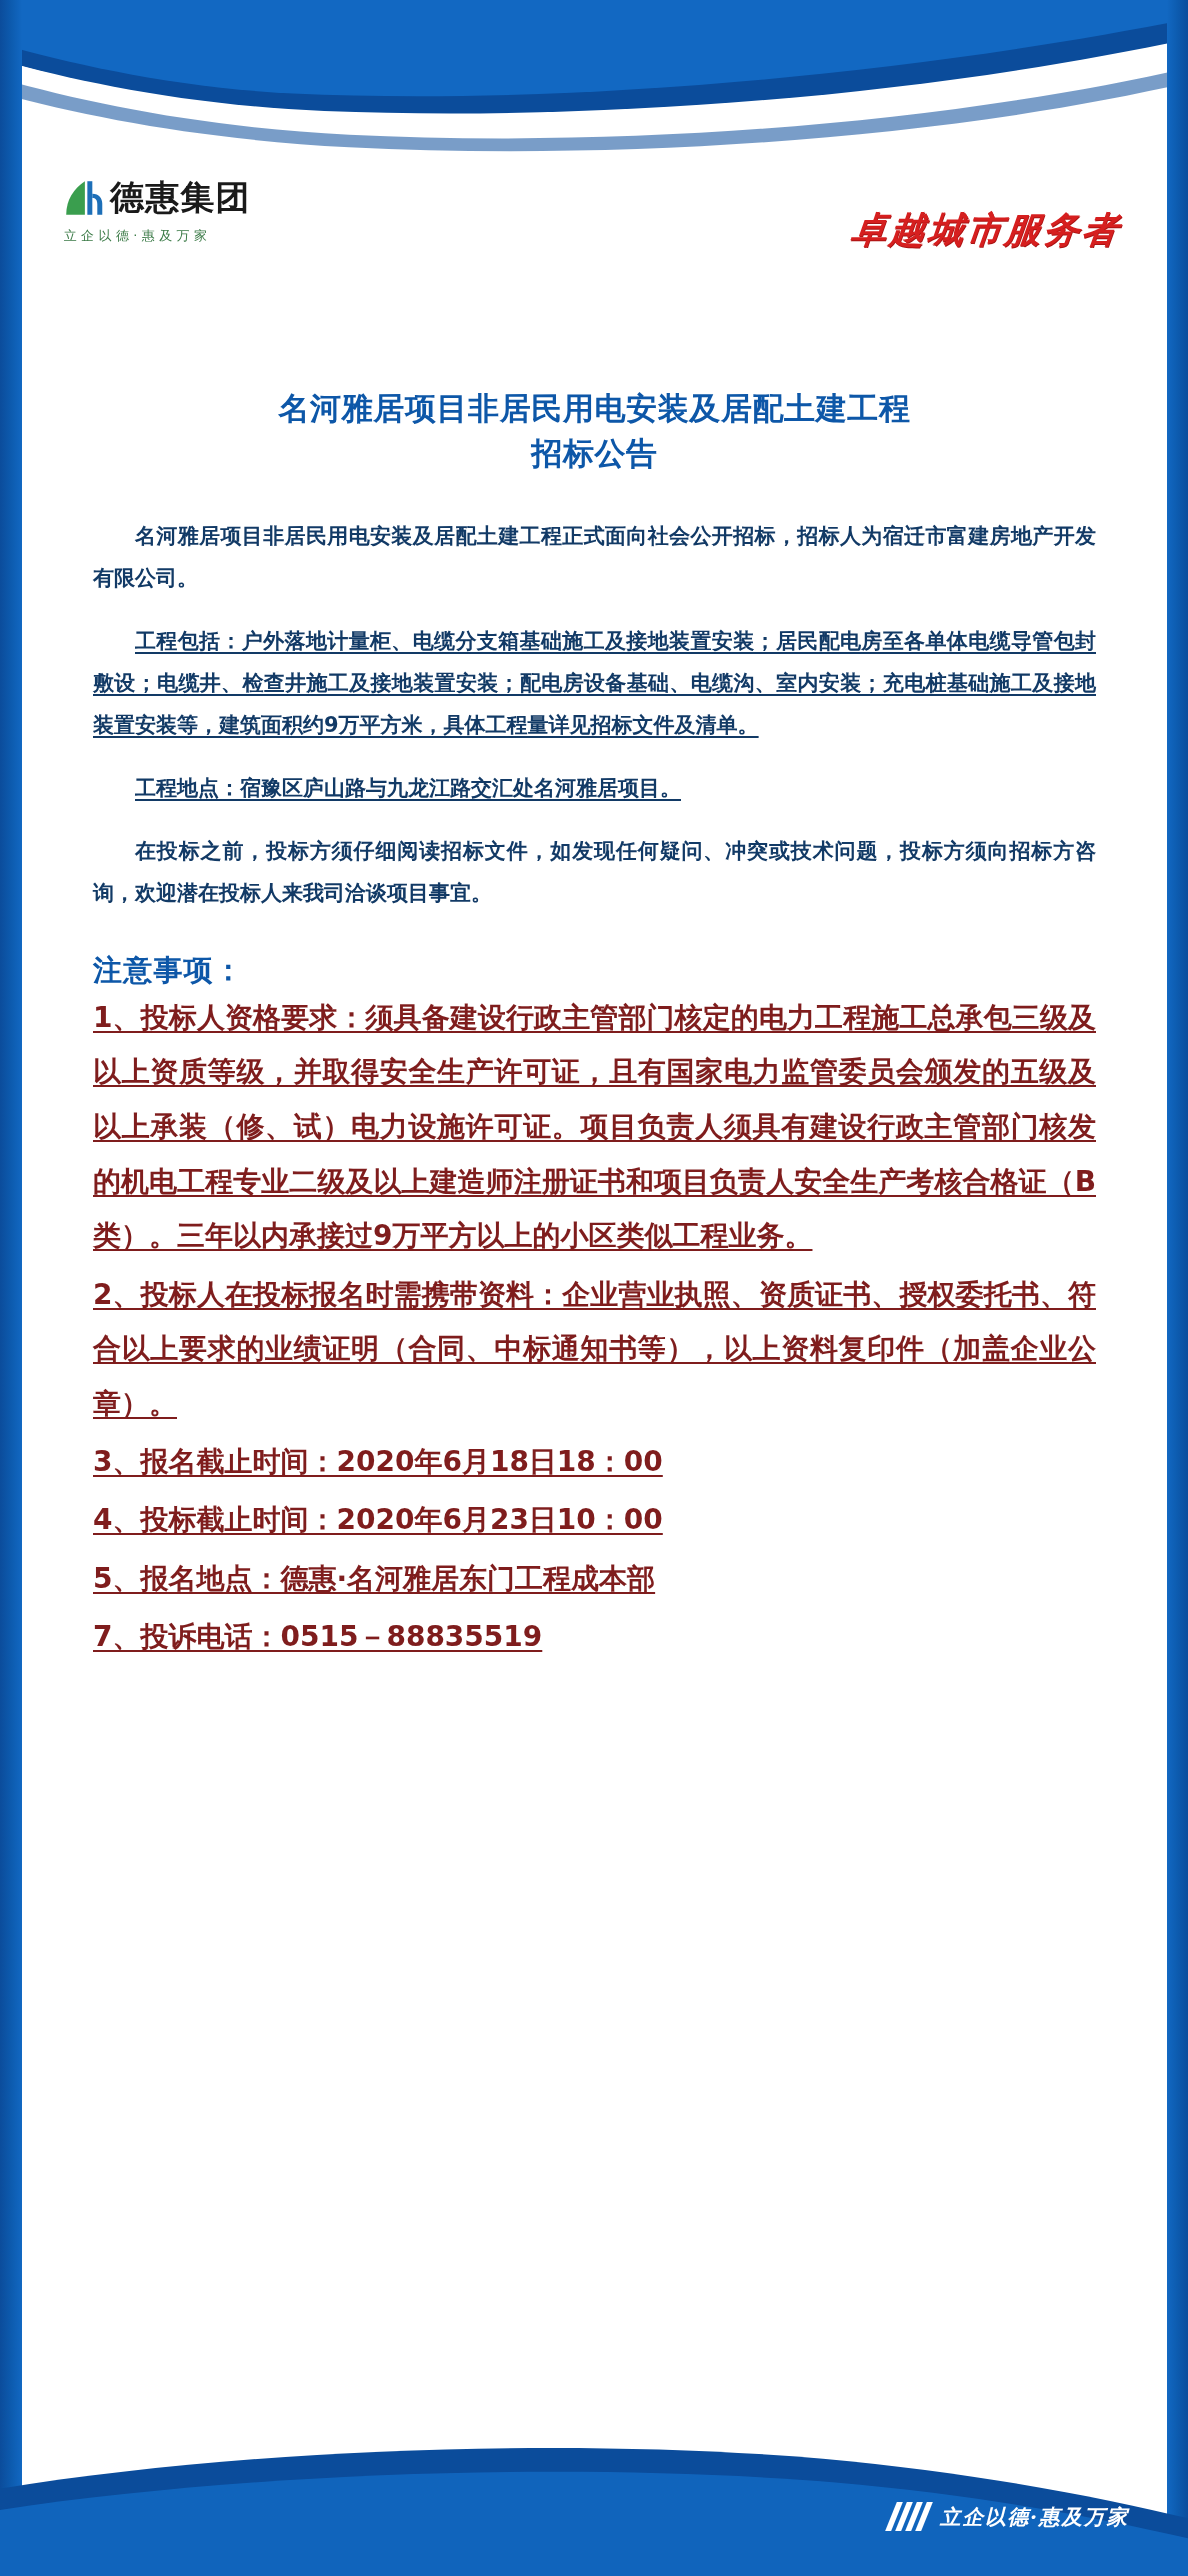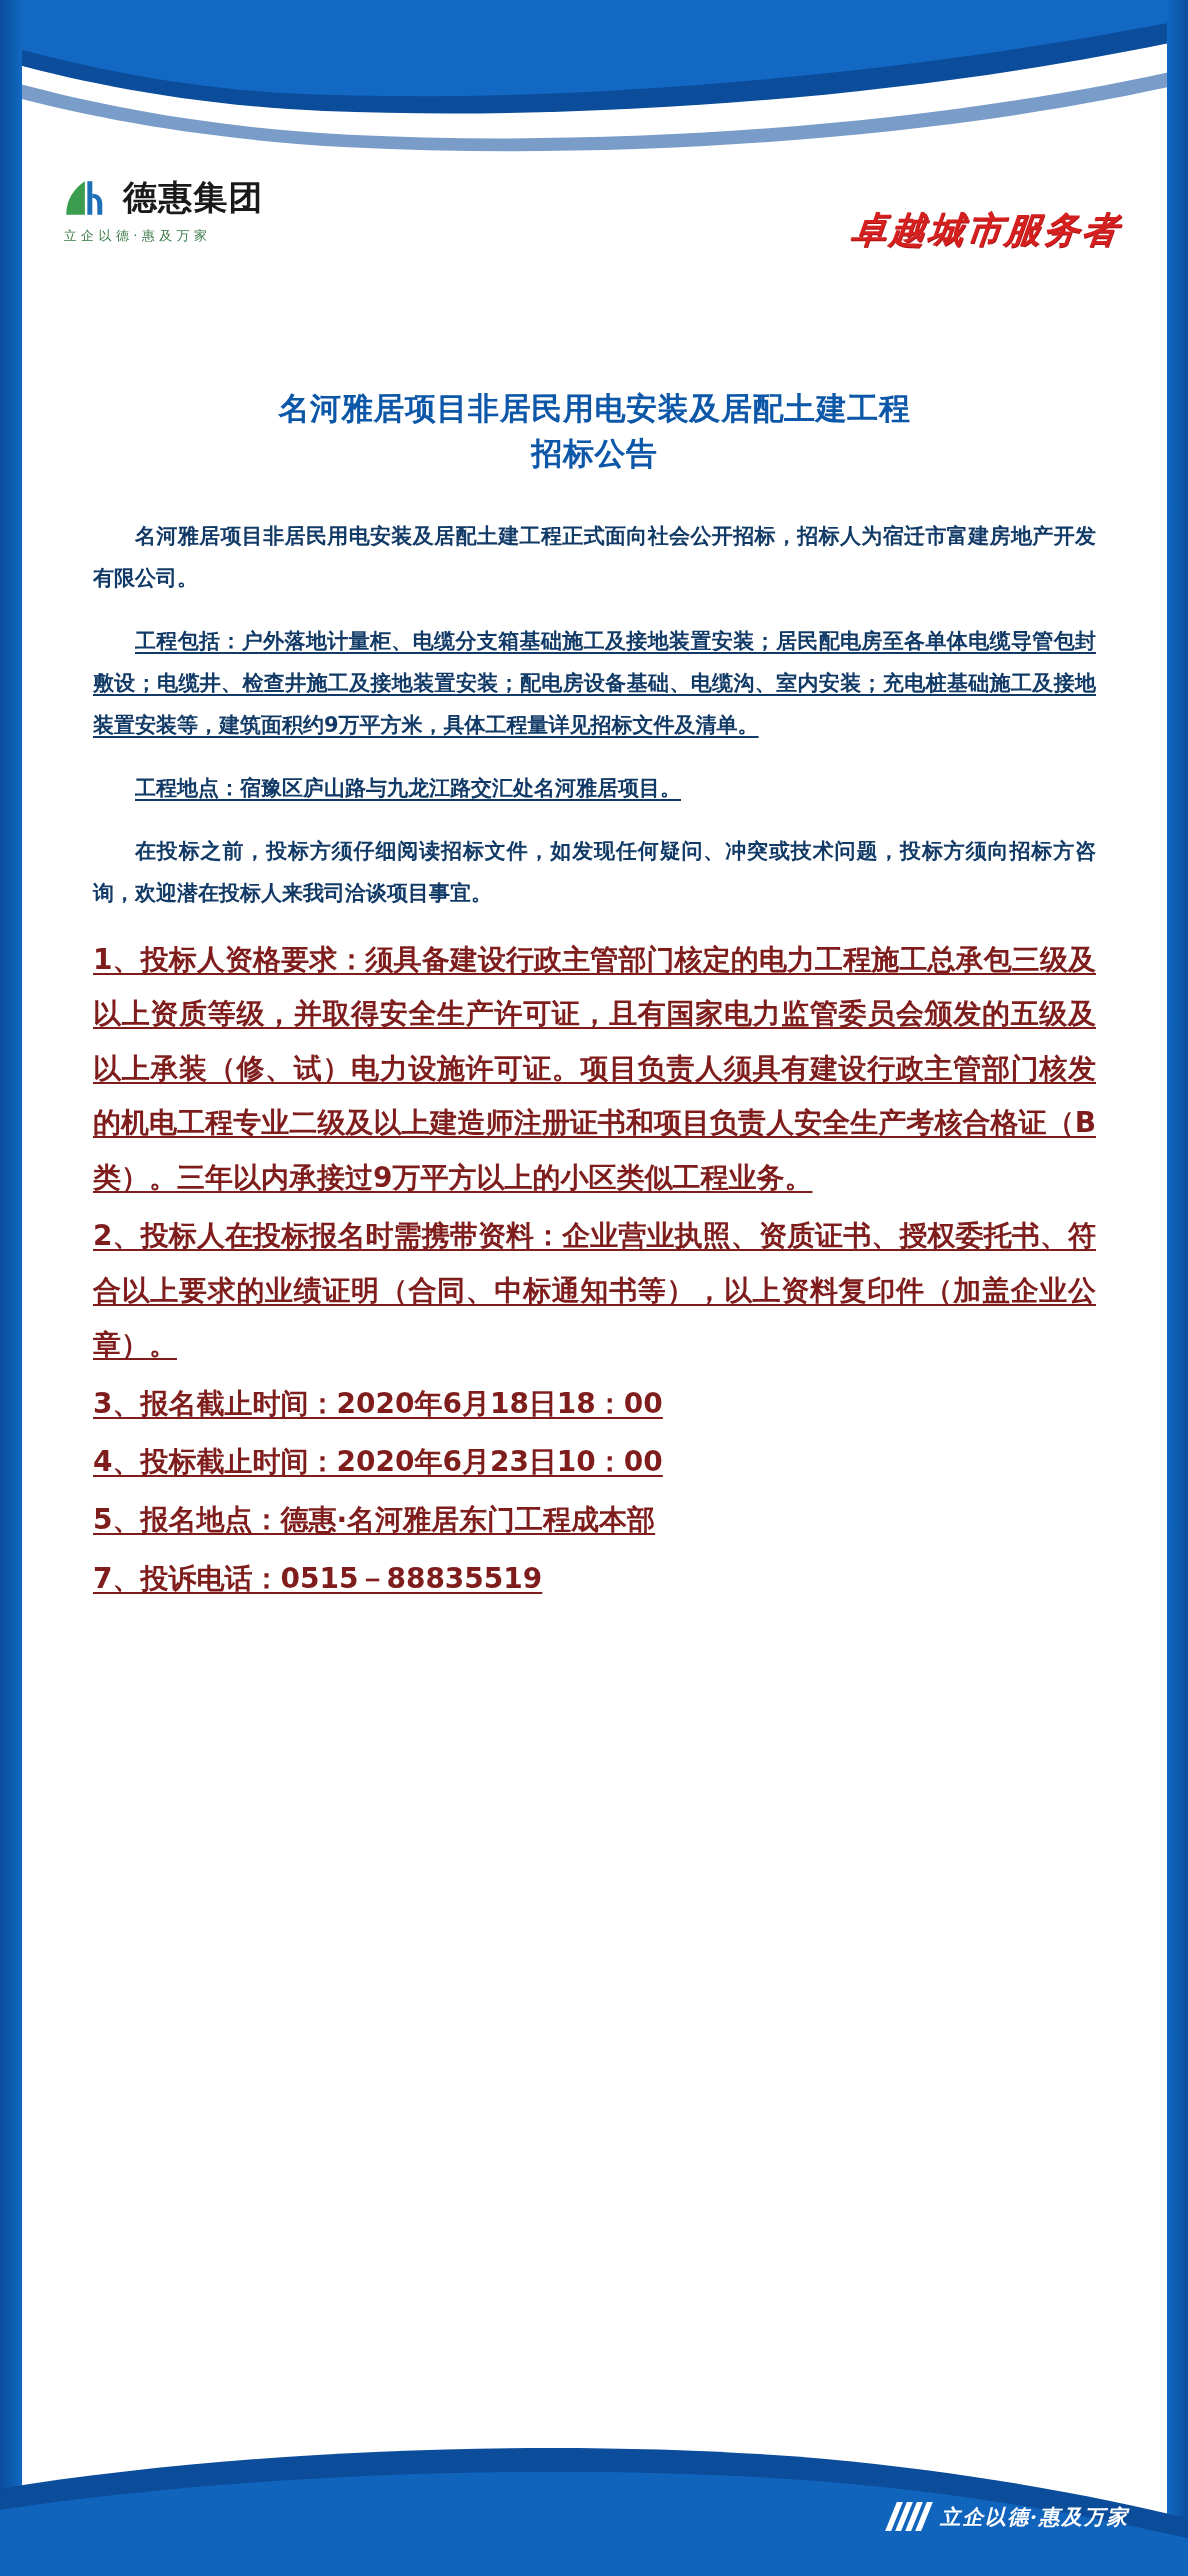--- a/index.html
+++ b/index.html
@@ -65,21 +65,21 @@
     position: absolute;
     left: 60px;
     top: 175px;
     display: flex;
     flex-direction: column;
     align-items: flex-start;
   }
   .logo-row {
     display: flex;
     align-items: center;
-    gap: 17px;
+    gap: 4px;
   }
   .logo-mark {
     width: 46px;
     height: 46px;
     position: relative;
   }
   .logo-name {
     font-size: 34px;
     font-weight: bold;
     color: #1a1a1a;
@@ -252,20 +252,21 @@
       <div>招标公告</div>
     </div>
 
     <div class="body-block">
       <p class="para">名河雅居项目非居民用电安装及居配土建工程正式面向社会公开招标，招标人为宿迁市富建房地产开发有限公司。</p>
       <p class="para underlined">工程包括：户外落地计量柜、电缆分支箱基础施工及接地装置安装；居民配电房至各单体电缆导管包封敷设；电缆井、检查井施工及接地装置安装；配电房设备基础、电缆沟、室内安装；充电桩基础施工及接地装置安装等，建筑面积约9万平方米，具体工程量详见招标文件及清单。</p>
       <p class="para underlined">工程地点：宿豫区庐山路与九龙江路交汇处名河雅居项目。</p>
       <p class="para">在投标之前，投标方须仔细阅读招标文件，如发现任何疑问、冲突或技术问题，投标方须向招标方咨询，欢迎潜在投标人来我司洽谈项目事宜。</p>
     </div>
 
+    <div class="notes-title">注意事项：</div>
 
     <div class="notes-list">
       <div class="note-item">
         <span class="u">1、投标人资格要求：须具备建设行政主管部门核定的电力工程施工总承包三级及以上资质等级，并取得安全生产许可证，且有国家电力监管委员会颁发的五级及以上承装（修、试）电力设施许可证。项目负责人须具有建设行政主管部门核发的机电工程专业二级及以上建造师注册证书和项目负责人安全生产考核合格证（B类）。三年以内承接过9万平方以上的小区类似工程业务。</span>
       </div>
       <div class="note-item">
         <span class="u">2、投标人在投标报名时需携带资料：企业营业执照、资质证书、授权委托书、符合以上要求的业绩证明（合同、中标通知书等），以上资料复印件（加盖企业公章）。</span>
       </div>
       <div class="note-short">
         <span class="u">3、报名截止时间：2020年6月18日18：00</span>

